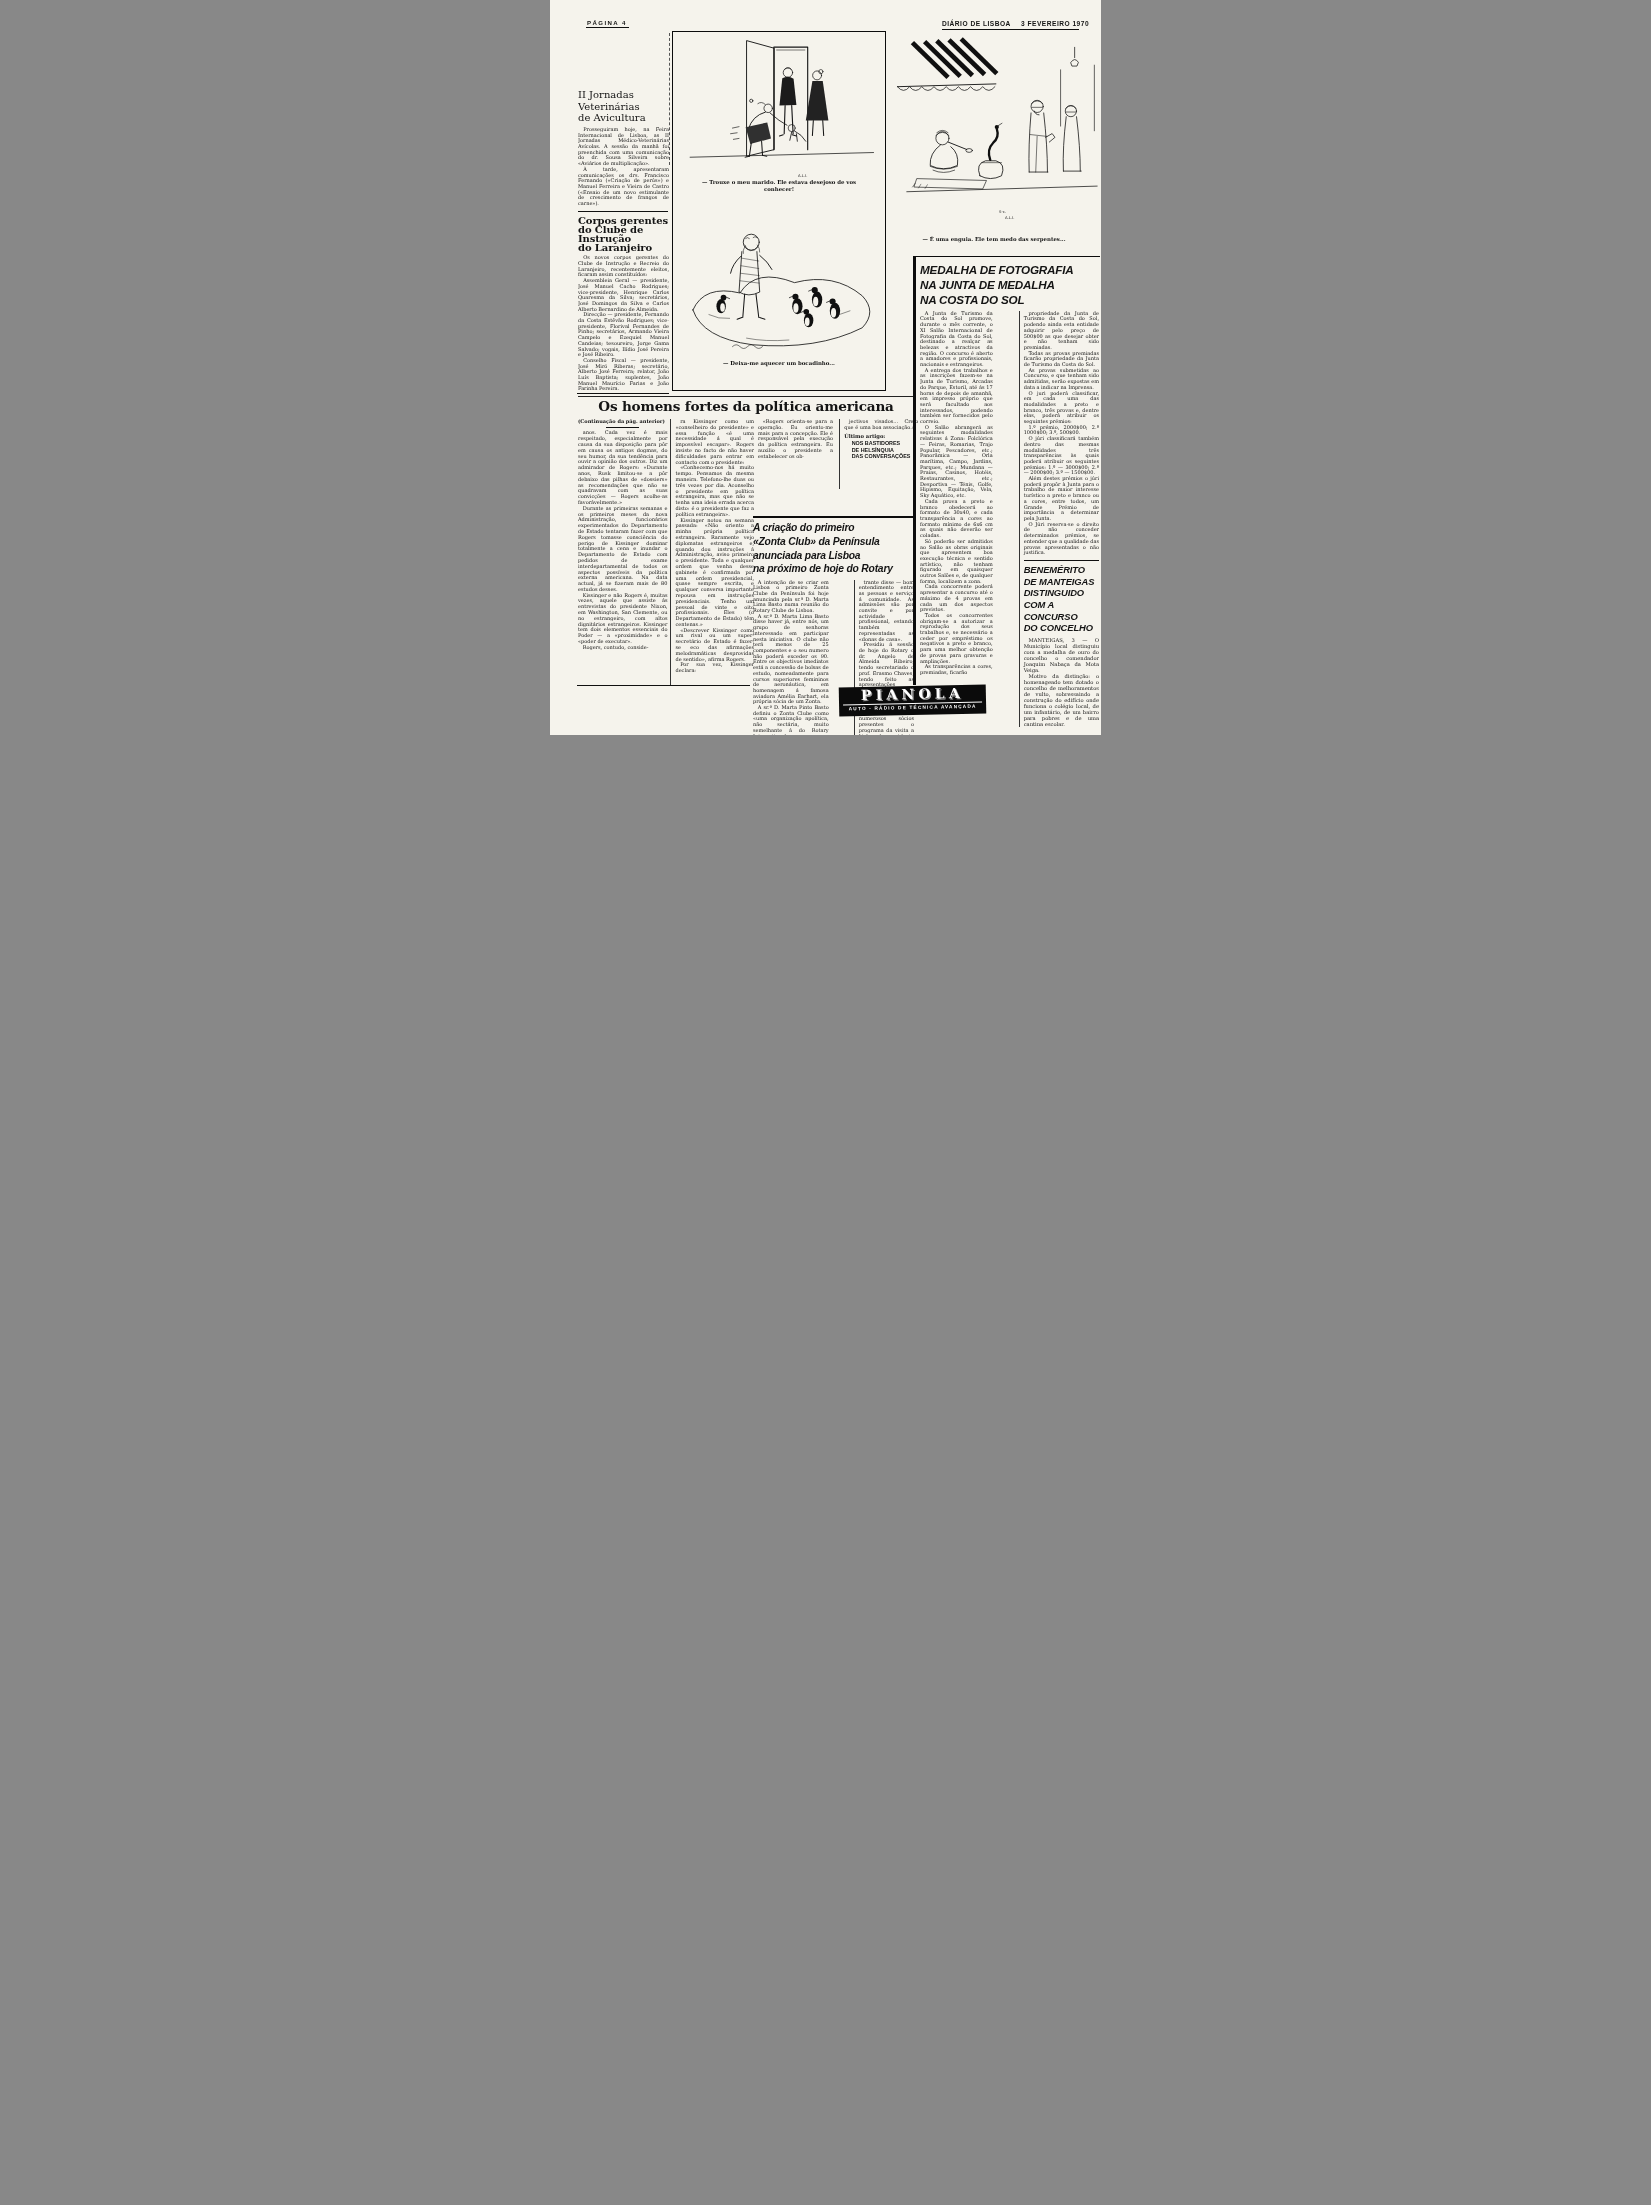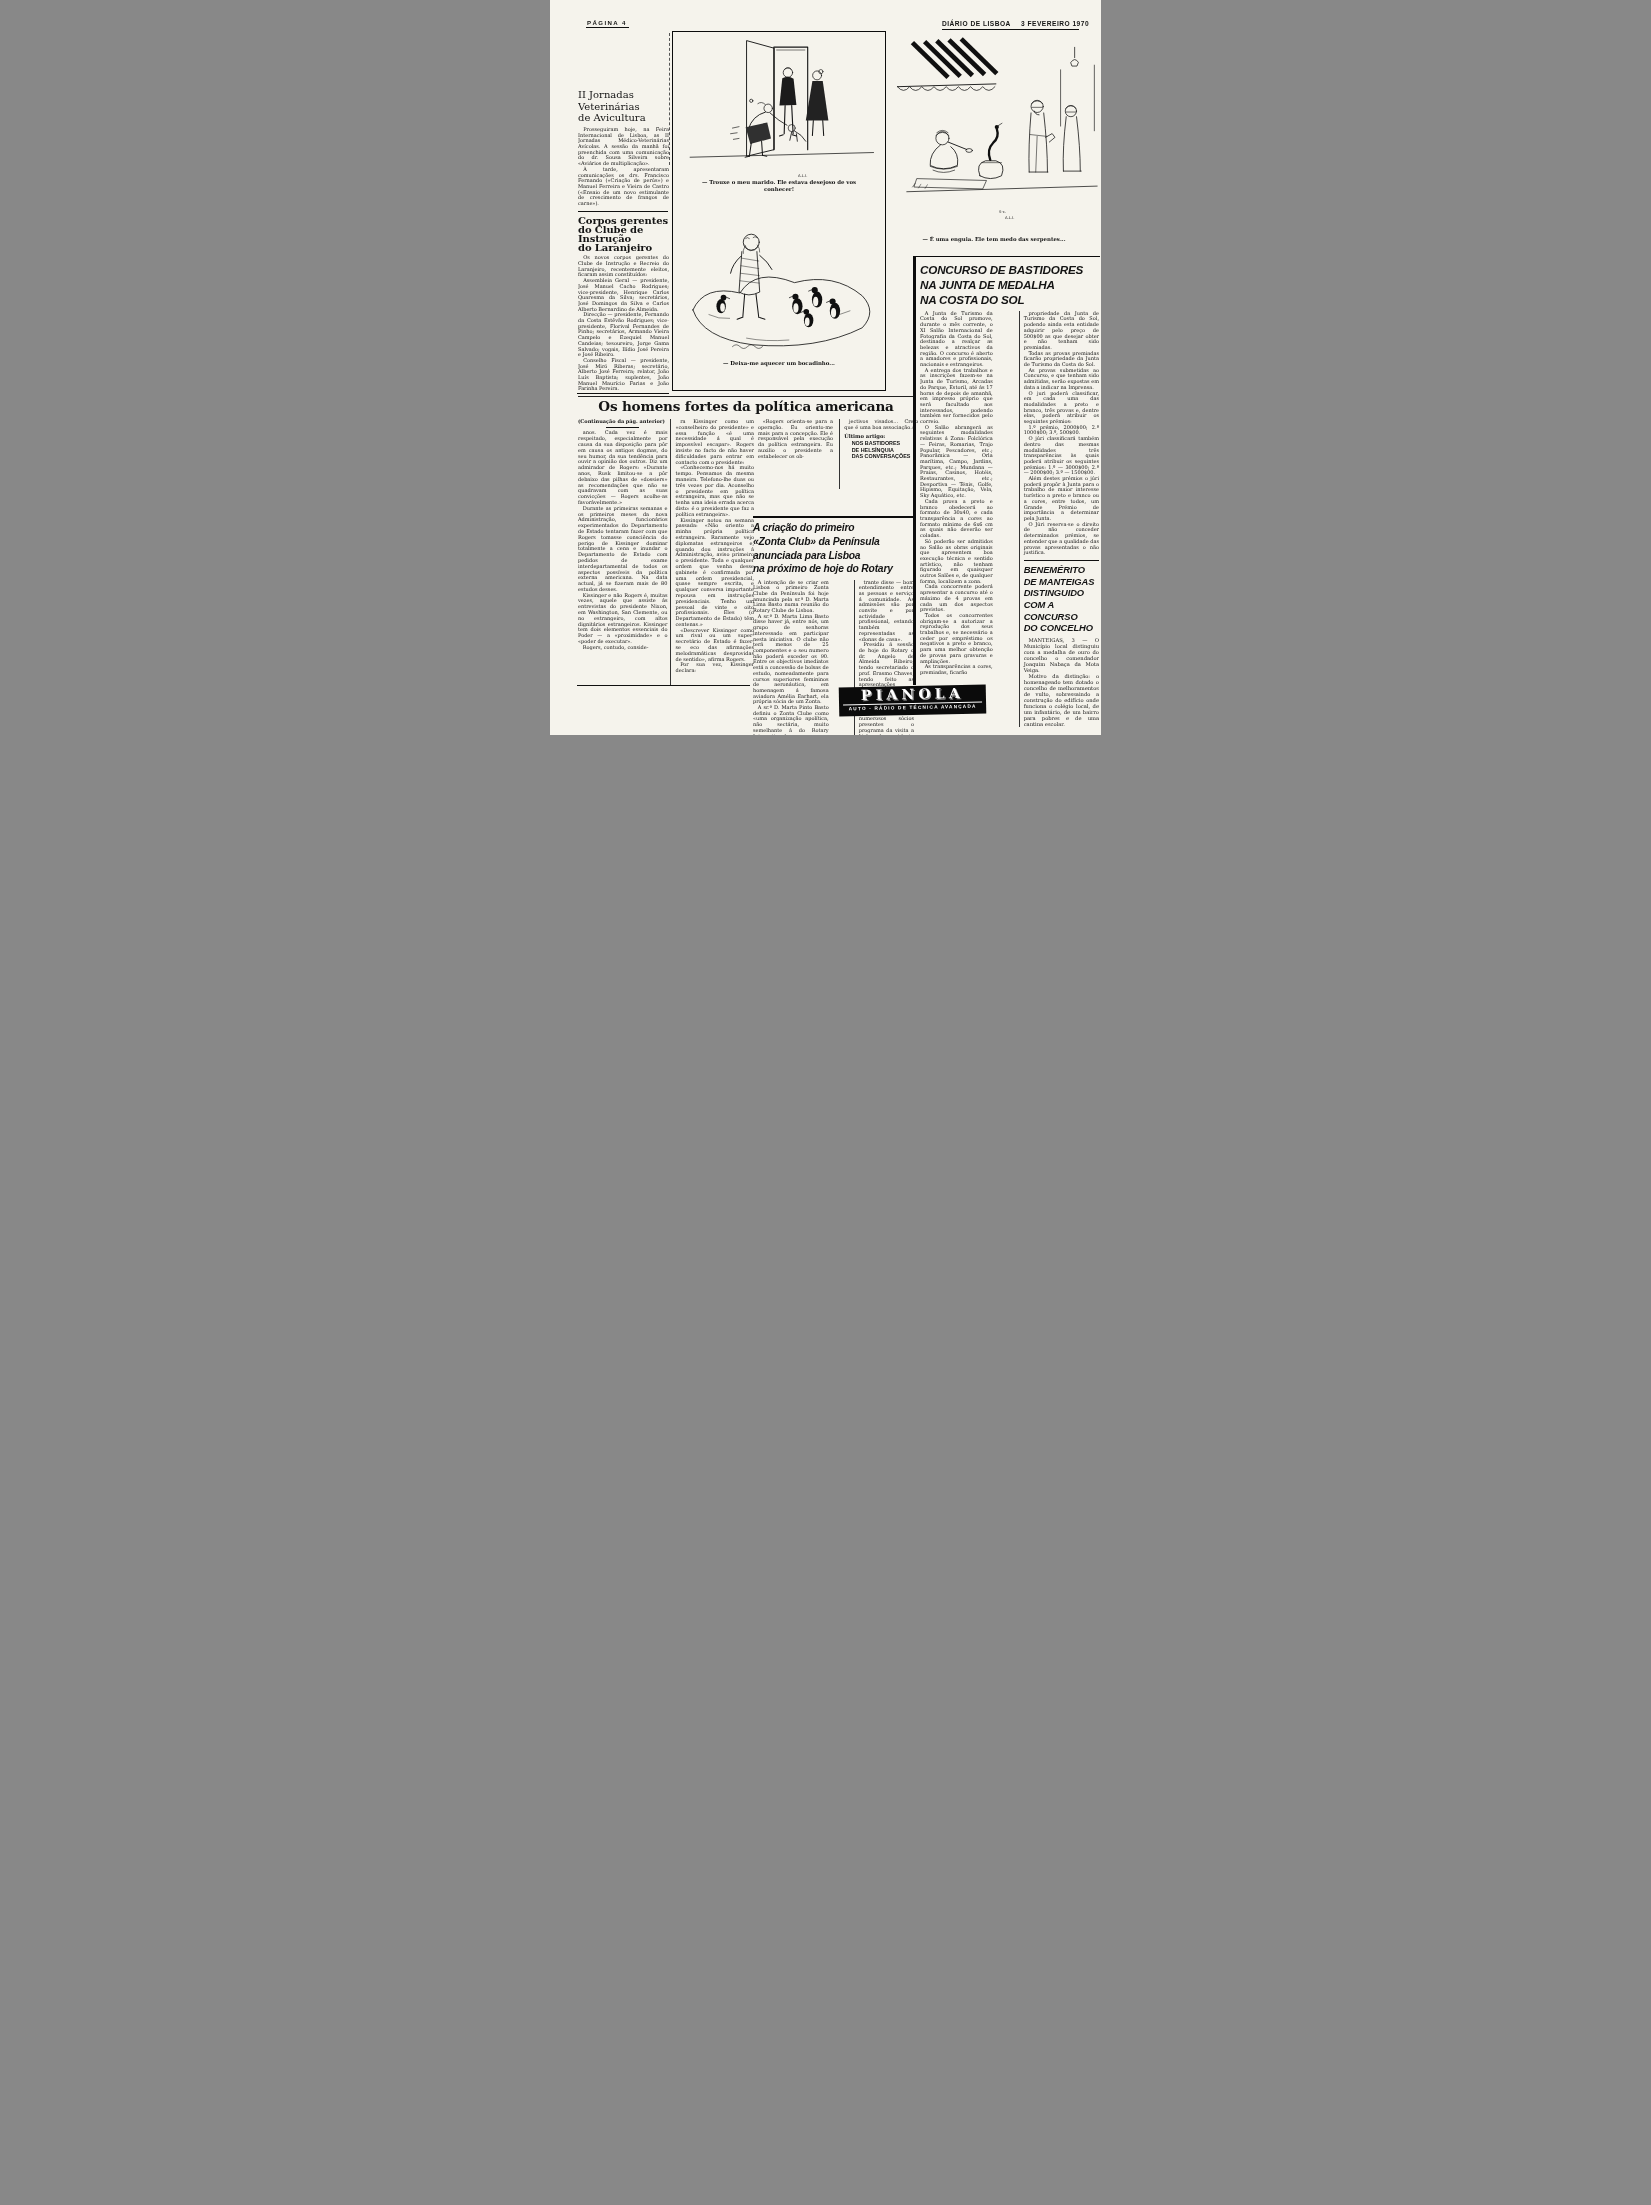--- a/index.html
+++ b/index.html
@@ -234,21 +234,21 @@
     </svg>
     <div class="abs sig" style="left:111px;top:172px;">S-c.</div>
     <div class="abs sig" style="left:117px;top:178px;">A.L.I.</div>
     <div class="abs caption" style="left:14px;top:199px;width:184px;">— É uma enguia. Ele tem medo das serpentes...</div>
   </div>
 
   <div class="abs ruletop"></div>
   <div class="abs vbar"></div>
   <div class="abs concurso">
     <div class="headline bigital">
-      <div>CONCURSO DE BASTIDORES</div>
+      <div>MEDALHA DE FOTOGRAFIA</div>
       <div>NA JUNTA DE MEDALHA</div>
       <div>NA COSTA DO SOL</div>
     </div>
     <div class="twocol">
       <div class="smalltxt" style="width:84px;">
         <p class="noindent">A Junta de Turismo da Costa do Sol promove, durante o mês corrente, o XI Salão Internacional de Fotografia da Costa do Sol, destinado a realçar as belezas e atractivos da região. O concurso é aberto a amadores e profissionais, nacionais e estrangeiros.</p>
         <p>A entrega dos trabalhos e as inscrições fazem-se na Junta de Turismo, Arcadas do Parque, Estoril, até ás 17 horas de depois de amanhã, em impresso próprio que será facultado aos interessados, podendo também ser fornecidos pelo correio.</p>
         <p>O Salão abrangerá as seguintes modalidades relativas á Zona: Folclórica — Feiras, Romarias, Trajo Popular, Pescadores, etc.; Panorâmica — Orla marítima, Campo, Jardins, Parques, etc.; Mundana — Praias, Casinos, Hotéis, Restaurantes, etc.; Desportiva — Ténis, Golfe, Hipismo, Equitação, Vela, Sky Aquático, etc.</p>
         <p>Cada prova a preto e branco obedecerá ao formato de 30x40, e cada transparência a cores ao formato mínimo de 6x6 cm as quais não deverão ser coladas.</p>
         <p>Só poderão ser admitidos ao Salão as obras originais que apresentem boa execução técnica e sentido artístico, não tenham figurado em quaisquer outros Salões e, de qualquer forma, localizem a zona.</p>

